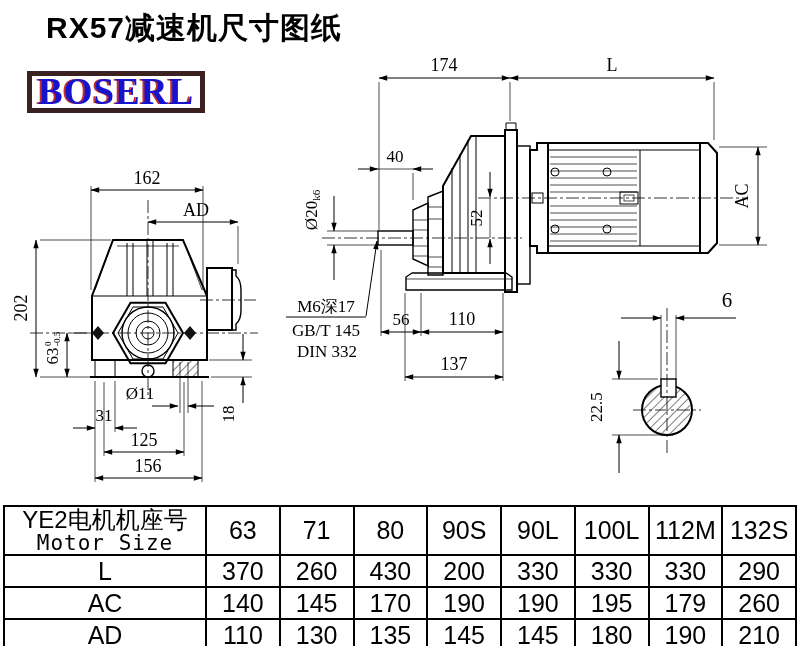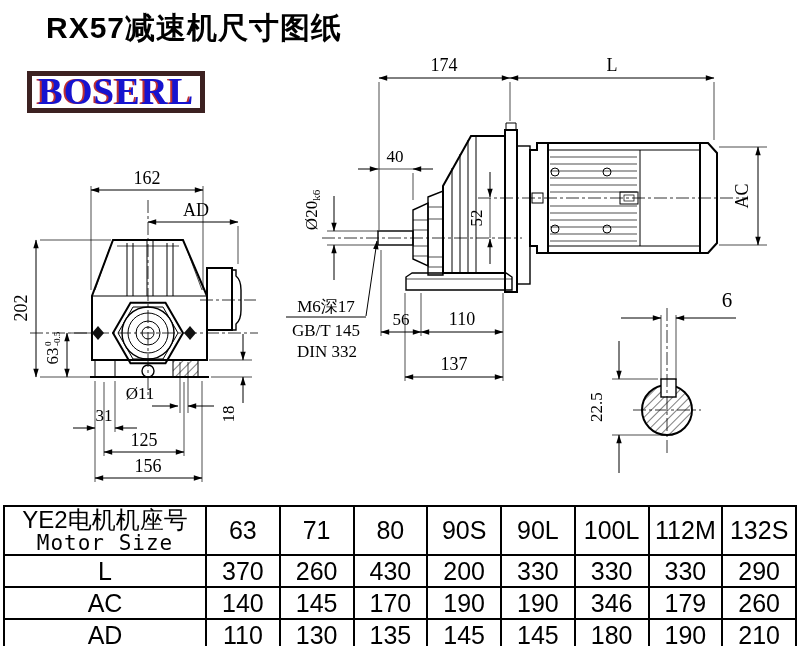--- a/index.html
+++ b/index.html
@@ -318,21 +318,21 @@
     <td>330</td>
     <td>290</td>
   </tr>
   <tr>
     <td>AC</td>
     <td>140</td>
     <td>145</td>
     <td>170</td>
     <td>190</td>
     <td>190</td>
-    <td>346</td>
+    <td>195</td>
     <td>179</td>
     <td>260</td>
   </tr>
   <tr>
     <td>AD</td>
     <td>110</td>
     <td>130</td>
     <td>135</td>
     <td>145</td>
     <td>145</td>

